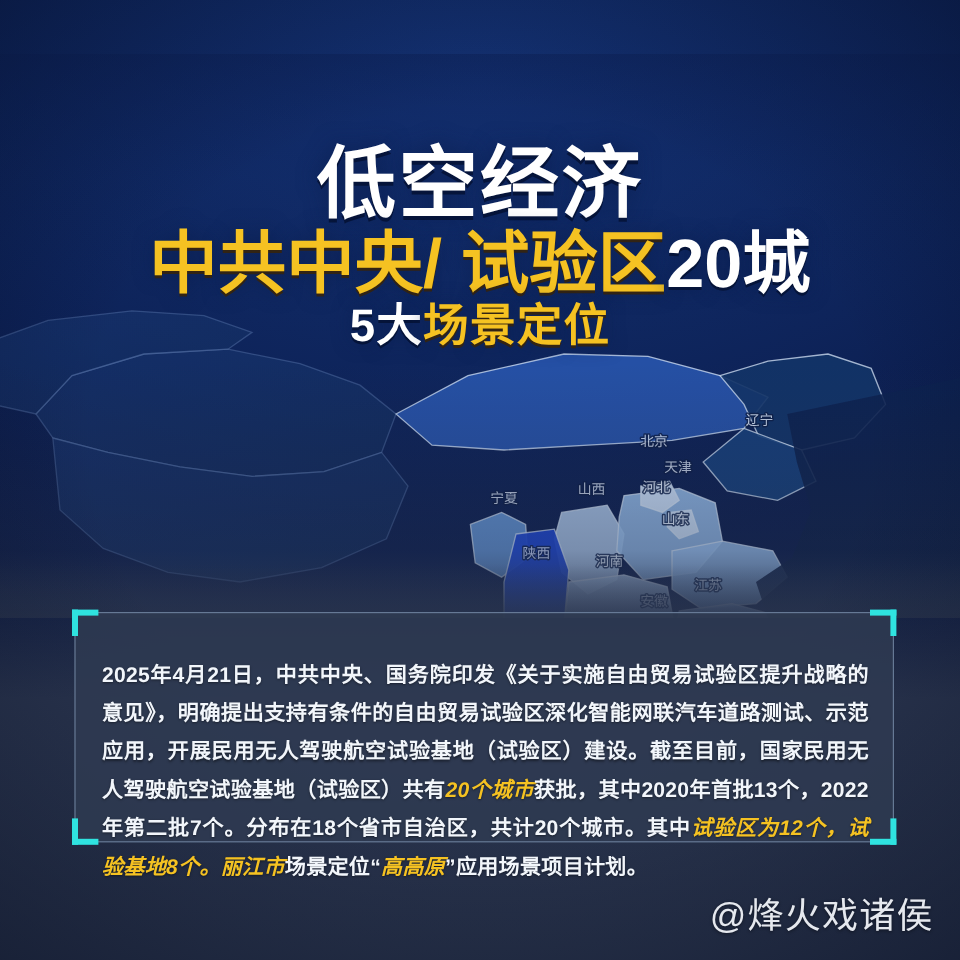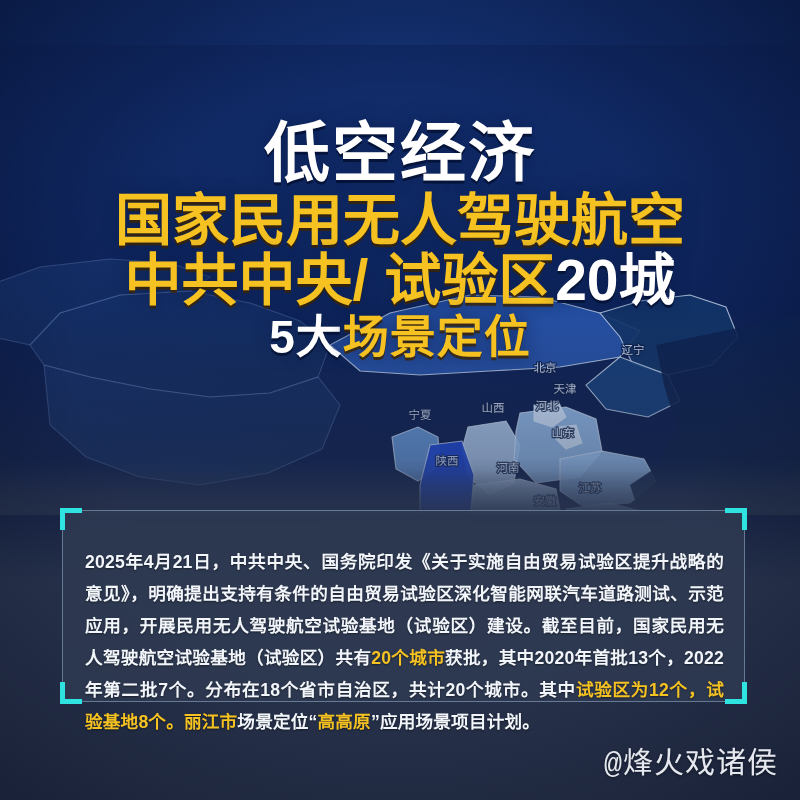--- a/index.html
+++ b/index.html
@@ -66,21 +66,21 @@
     margin-bottom:4px;
   }
   .hl2,.hl3{
     font-size:57px;font-weight:700;letter-spacing:0px;
     color:#f5c222;
     text-shadow:0 3px 0 rgba(60,36,2,.8), 0 0 16px rgba(10,30,80,.85);
   }
   .hl2{margin-bottom:2px;}
   .hl3{margin-bottom:4px;}
   .hl4{
-    font-size:46px;font-weight:700;letter-spacing:1px;
+    font-size:38px;font-weight:700;letter-spacing:1px;
     color:#f5c222;
     text-shadow:0 3px 0 rgba(60,36,2,.8), 0 0 16px rgba(10,30,80,.85);
   }
   .wht{
     color:#ffffff;
     text-shadow:0 3px 0 rgba(5,18,52,.85), 0 0 16px rgba(10,30,80,.9);
   }
 
   
   .panel{
@@ -99,26 +99,26 @@
   .c-bl{left:-3px;bottom:-3px;}.c-bl i.h{left:0;bottom:0;}.c-bl i.v{left:0;bottom:0;}
   .c-br{right:-3px;bottom:-3px;}.c-br i.h{right:0;bottom:0;}.c-br i.v{right:0;bottom:0;}
 
   .panel-text{
     position:absolute;left:22px;right:20px;top:17px;
     font-size:17.6px;font-weight:700;line-height:32px;
     color:#f2f6fb;text-align:justify;text-align-last:left;
     letter-spacing:.2px;
     text-shadow:0 1px 2px rgba(0,0,0,.45);
   }
-  .panel-text .hi{color:#f5c222;}
+  .panel-text .hi{color:#f5c222;font-style:italic;}
 
   
   .watermark{
     position:absolute;right:22px;bottom:18px;
-    font-family:Liberation Mono, monospace;
+    font-family:Liberation Sans, sans-serif;
     font-size:30px;color:#f0f3f8;opacity:.95;
     letter-spacing:1px;z-index:8;
     text-shadow:0 1px 3px rgba(0,0,0,.5);
   }
 </style>
 </head>
 <body>
 
 <div id="poster">
 
@@ -191,21 +191,20 @@
           <text x="545" y="460" text-anchor="middle" class="prov-label sm">安徽</text>
         </g>
     </svg>
   </div>
   <div class="map-fade"></div>
   <div class="bg-bottom-fade"></div>
   <div class="bg-vignette"></div>
 
   <div class="headline">
     <span class="hl-line hl1">低空经济</span>
-    <span class="hl-line hl2">国家民用无人驾驶航空</span>
     <span class="hl-line hl3"><span>中共中央/ 试验区</span><span class="wht">20城</span></span>
     <span class="hl-line hl4"><span class="wht">5大</span><span>场景定位</span></span>
   </div>
 
   <div class="panel">
     <span class="corner c-tl">
         <i class="h"></i>
         <i class="v"></i>
       </span>
     <span class="corner c-tr">

